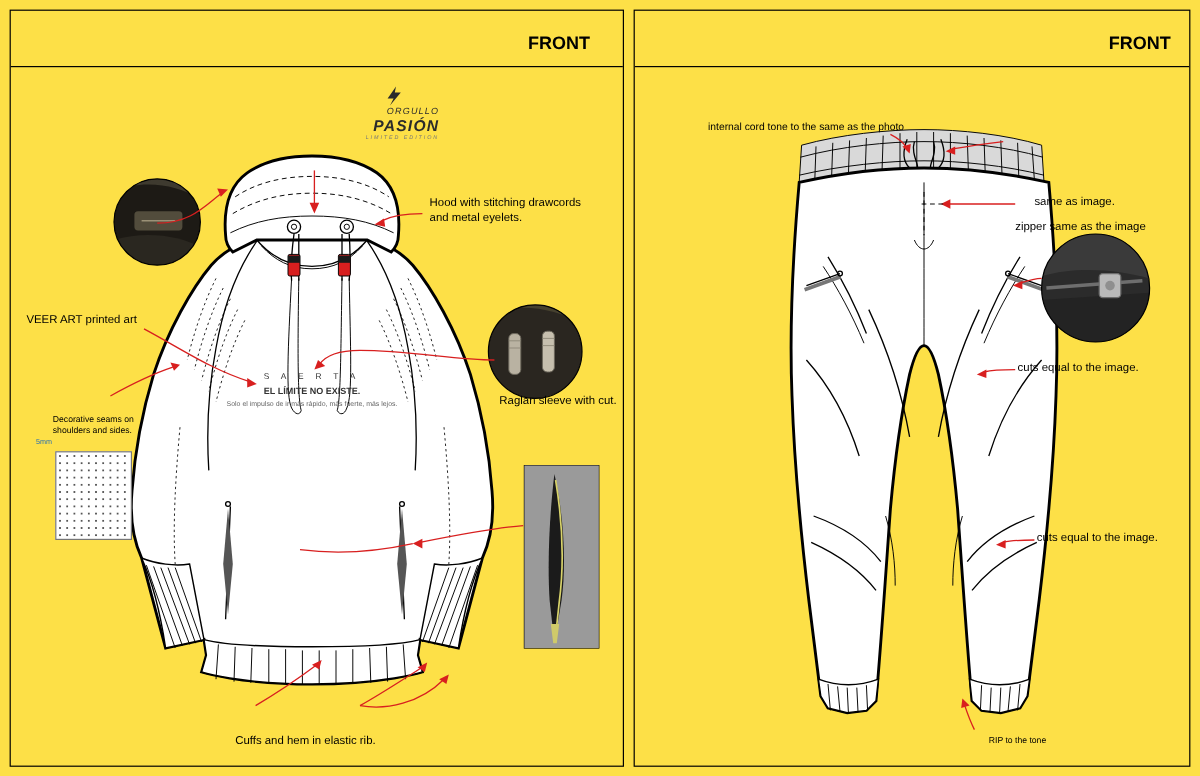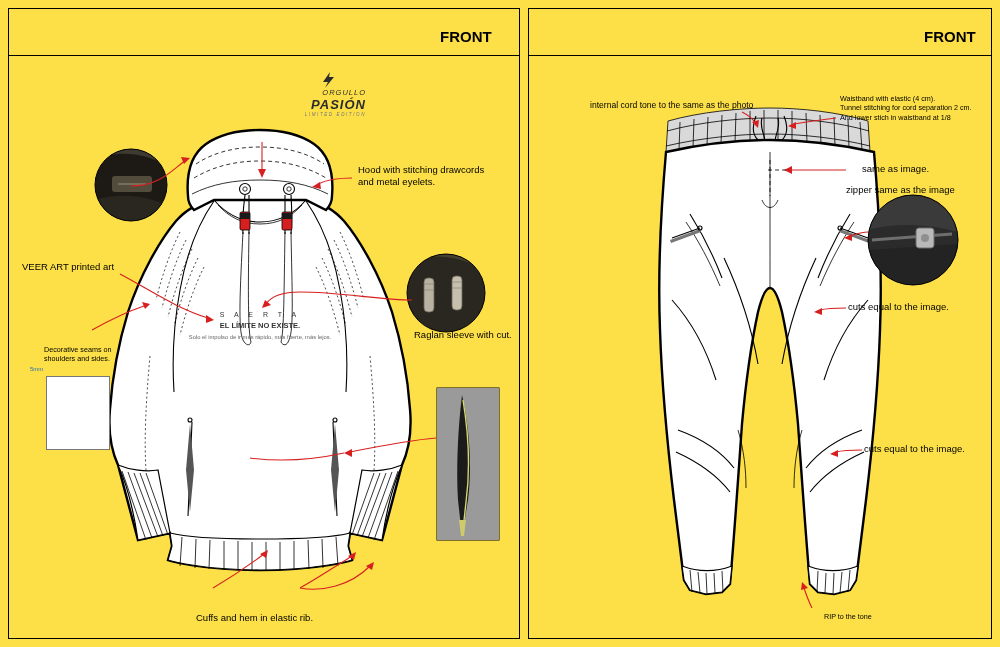--- a/index.html
+++ b/index.html
@@ -224,21 +224,21 @@
     <path class="red" d="M213 588 C230 578 248 566 264 554"></path>
     <path class="redfill" d="M268 550 l-2 8 l-6 -4 z"></path>
     <path class="red" d="M300 588 C318 578 336 566 352 556"></path>
     <path class="redfill" d="M356 552 l-2 8 l-6 -4 z"></path>
     <path class="red" d="M300 588 C322 592 350 586 370 566"></path>
     <path class="redfill" d="M374 562 l-2 8 l-6 -4 z"></path>
   </svg>
 
   <div class="note" style="left:358px;top:164px;width:140px;">Hood with stitching drawcords and metal eyelets.</div>
   <div class="note" style="left:22px;top:261px;width:110px;">VEER ART printed art</div>
-  <div class="note" style="left:414px;top:329px;width:130px;">Raglan sleeve with cut.</div>
+  <div class="note" style="left:400px;top:329px;width:130px;text-align:center;">Raglan sleeve with cut.</div>
   <div class="note sm" style="left:44px;top:345px;width:100px;">Decorative seams on shoulders and sides.</div>
   <div class="note" style="left:196px;top:612px;width:220px;">Cuffs and hem in elastic rib.</div>
 
   <div class="grid-swatch" style="left:46px;top:376px;width:62px;height:72px;
       background-image:
         radial-gradient(circle, #555 0.6px, transparent 0.7px);
       background-size:6px 6px;"></div>
   <div class="mini-label" style="left:30px;top:366px;">5mm</div>
 
   <div class="logo-text" style="left:292px;top:88px;width:74px;font-size:7.5px;letter-spacing:1px;">ORGULLO</div>
@@ -374,22 +374,19 @@
     <path class="redfill" d="M814 312 l8 -4 l0 7 z"></path>
 
     <path class="red" d="M862 450 C852 450 844 450 836 452"></path>
     <path class="redfill" d="M830 454 l8 -4 l0 7 z"></path>
 
     <path class="red" d="M812 608 C808 600 806 594 804 588"></path>
     <path class="redfill" d="M802 582 l6 6 l-7 2 z"></path>
   </svg>
 
   <div class="note md" style="left:590px;top:100px;width:240px;">internal cord tone to the same as the photo</div>
-  <div class="note sm" style="left:840px;top:94px;width:150px;white-space:pre-line;">Waistband with elastic (4 cm).
-Tunnel stitching for cord separation 2 cm.
-And lower stich in waistband at 1/8</div>
   <div class="note" style="left:850px;top:163px;width:130px;padding-left:12px;">same as image.</div>
   <div class="note" style="left:846px;top:184px;width:160px;">zipper same as the image</div>
   <div class="note" style="left:848px;top:301px;width:150px;">cuts equal to the image.</div>
   <div class="note" style="left:864px;top:443px;width:140px;">cuts equal to the image.</div>
   <div class="note sm" style="left:784px;top:612px;width:90px;margin-left:40px;">RIP to the tone</div>
 
 </div>
 
 </body></html>

